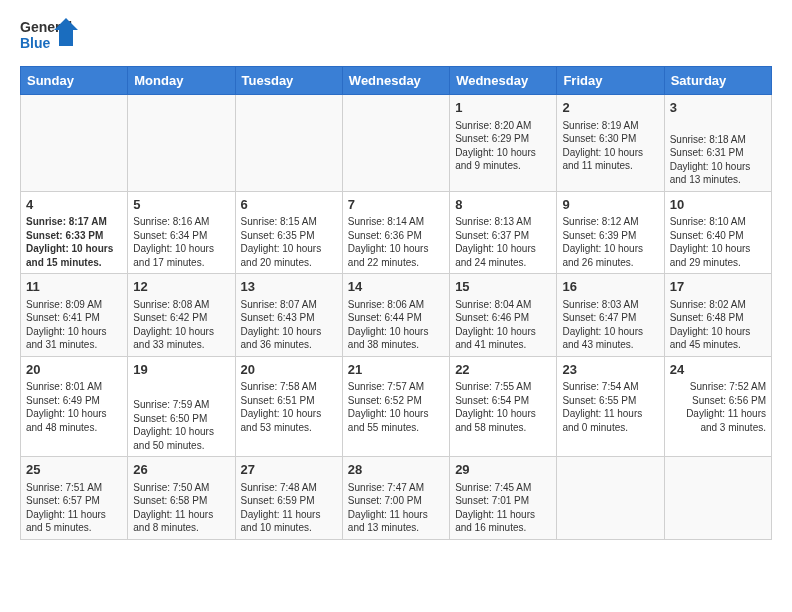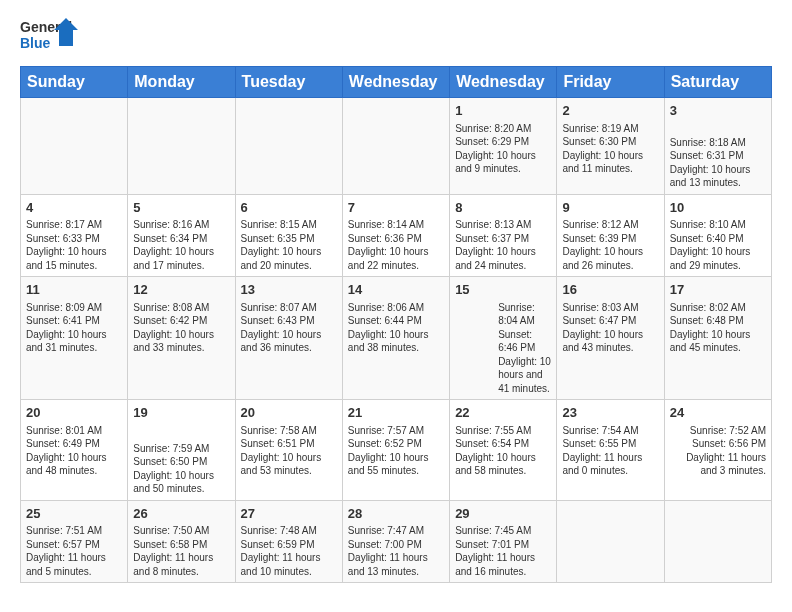--- a/index.html
+++ b/index.html
@@ -37,21 +37,21 @@
       width: 100%;
       border-collapse: collapse;
       table-layout: fixed;
       font-size: 11px;
     }
     thead th {
       background-color: #3a7fd5;
       color: #fff;
       text-align: left;
       padding: 6px 6px;
-      font-size: 16px;
+      font-size: 13px;
       font-weight: bold;
       border: 1px solid #2a6cc5;
     }
     td {
       border: 1px solid #d0d0d0;
       vertical-align: top;
       padding: 4px 5px;
       height: 80px;
       color: #333;
       line-height: 1.35;
@@ -126,21 +126,21 @@
         <td>
           <div class="day-number">3</div>
           <div class="day-info" style="white-space: pre-line; margin-top: 16px;">Sunrise: 8:18 AM
 Sunset: 6:31 PM
 Daylight: 10 hours and 13 minutes.</div>
         </td>
       </tr>
       <tr>
         <td>
           <div class="day-number">4</div>
-          <div class="day-info" style="white-space: pre-line;">Sunrise: 8:17 AM
+          <div class="day-info" style="white-space: pre-line; font-weight: bold;">Sunrise: 8:17 AM
 Sunset: 6:33 PM
 Daylight: 10 hours and 15 minutes.</div>
         </td>
         <td>
           <div class="day-number">5</div>
           <div class="day-info" style="white-space: pre-line;">Sunrise: 8:16 AM
 Sunset: 6:34 PM
 Daylight: 10 hours and 17 minutes.</div>
         </td>
         <td>
@@ -194,21 +194,21 @@
 Daylight: 10 hours and 36 minutes.</div>
         </td>
         <td>
           <div class="day-number">14</div>
           <div class="day-info" style="white-space: pre-line;">Sunrise: 8:06 AM
 Sunset: 6:44 PM
 Daylight: 10 hours and 38 minutes.</div>
         </td>
         <td>
           <div class="day-number">15</div>
-          <div class="day-info" style="white-space: pre-line; margin-left: 43px;">Sunrise: 8:04 AM
+          <div class="day-info" style="white-space: pre-line;">Sunrise: 8:04 AM
 Sunset: 6:46 PM
 Daylight: 10 hours and 41 minutes.</div>
         </td>
         <td>
           <div class="day-number">16</div>
           <div class="day-info" style="white-space: pre-line;">Sunrise: 8:03 AM
 Sunset: 6:47 PM
 Daylight: 10 hours and 43 minutes.</div>
         </td>
         <td>

